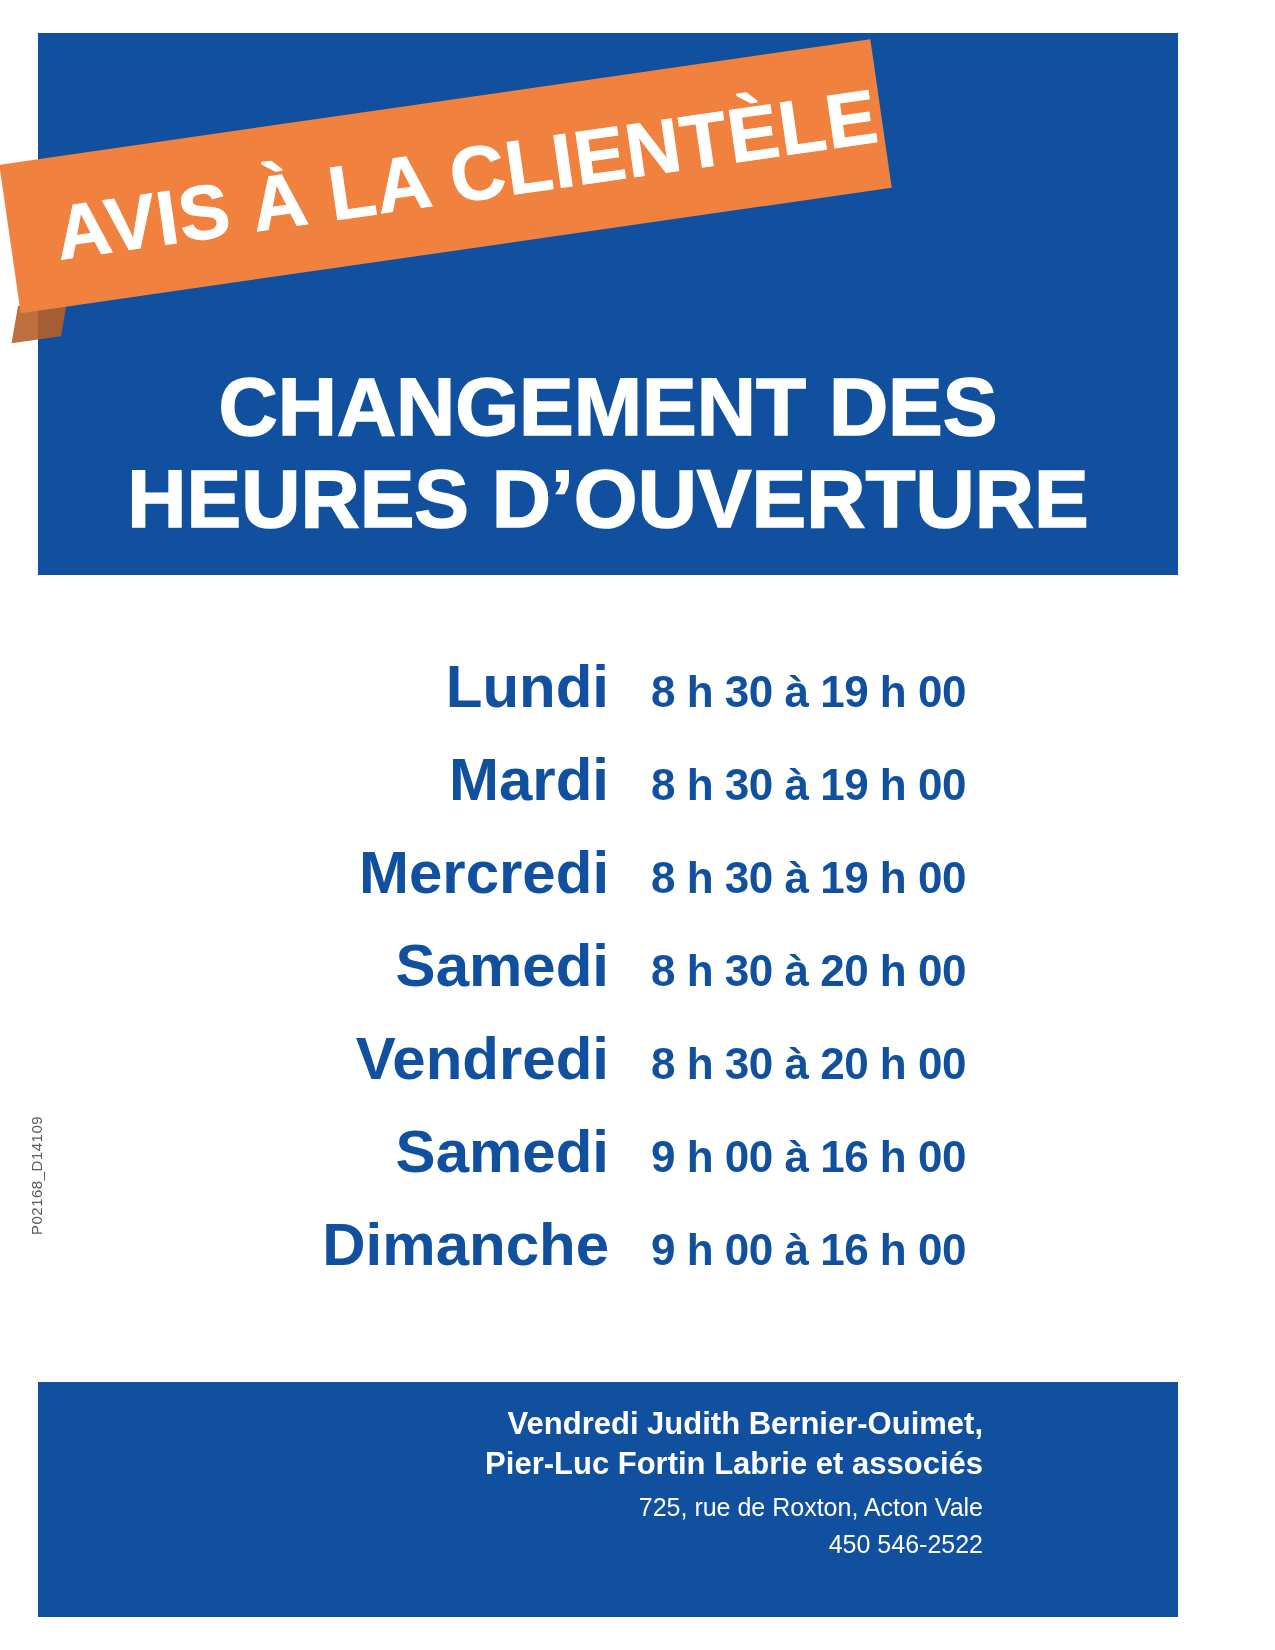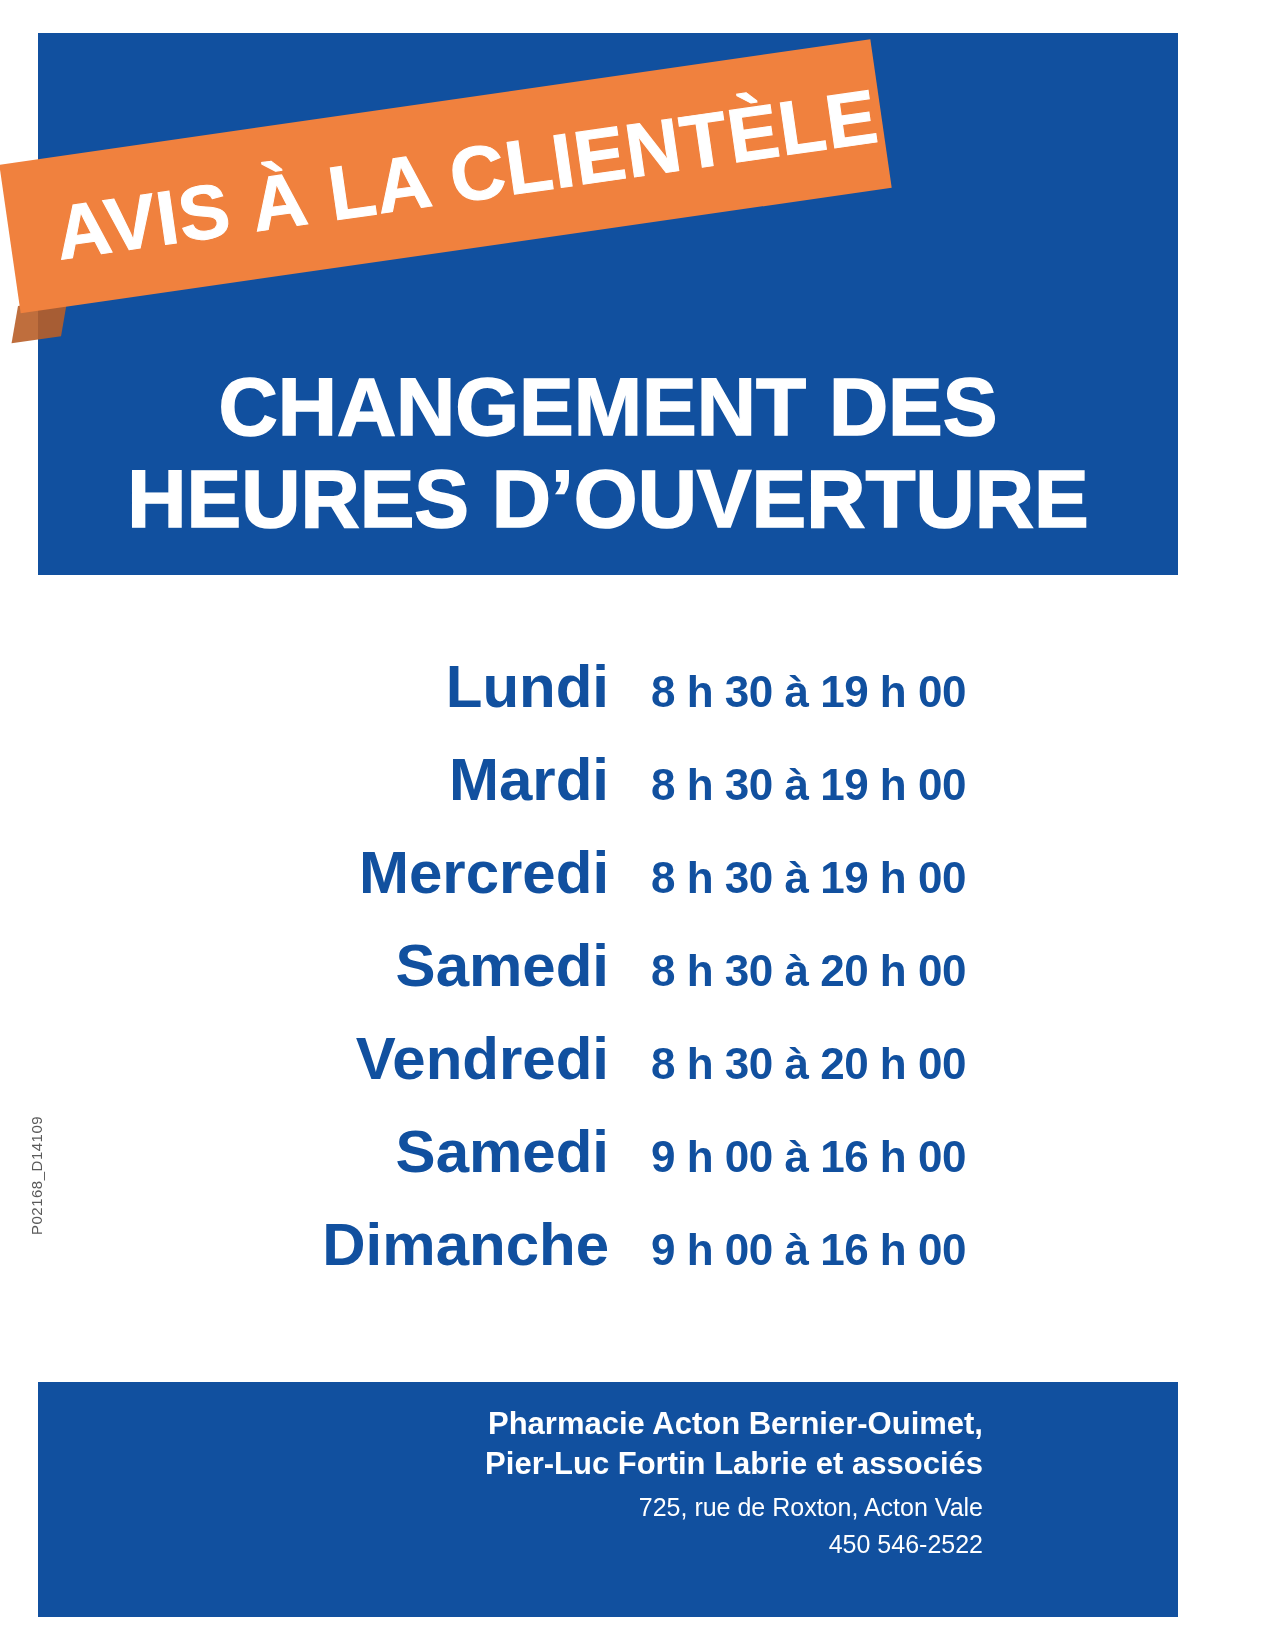--- a/index.html
+++ b/index.html
@@ -241,21 +241,21 @@
       <div class="hours-day">Dimanche</div>
       <div class="hours-time">9 h 00 à 16 h 00</div>
     </div>
 
   </div>
 
   <div class="side-code">P02168_D14109</div>
 
   <div class="footer-block">
     <div class="footer-text">
-      <div class="footer-name">Pharmacie Acton Bernier-Ouimet,</div>
+      <div class="footer-name">Vendredi Judith Bernier-Ouimet,</div>
       <div class="footer-name">Pier-Luc Fortin Labrie et associés</div>
       <div class="footer-addr">725, rue de Roxton, Acton Vale</div>
       <div class="footer-phone">450 546-2522</div>
     </div>
 
   </div>
 
 </div>
 
 </body></html>

